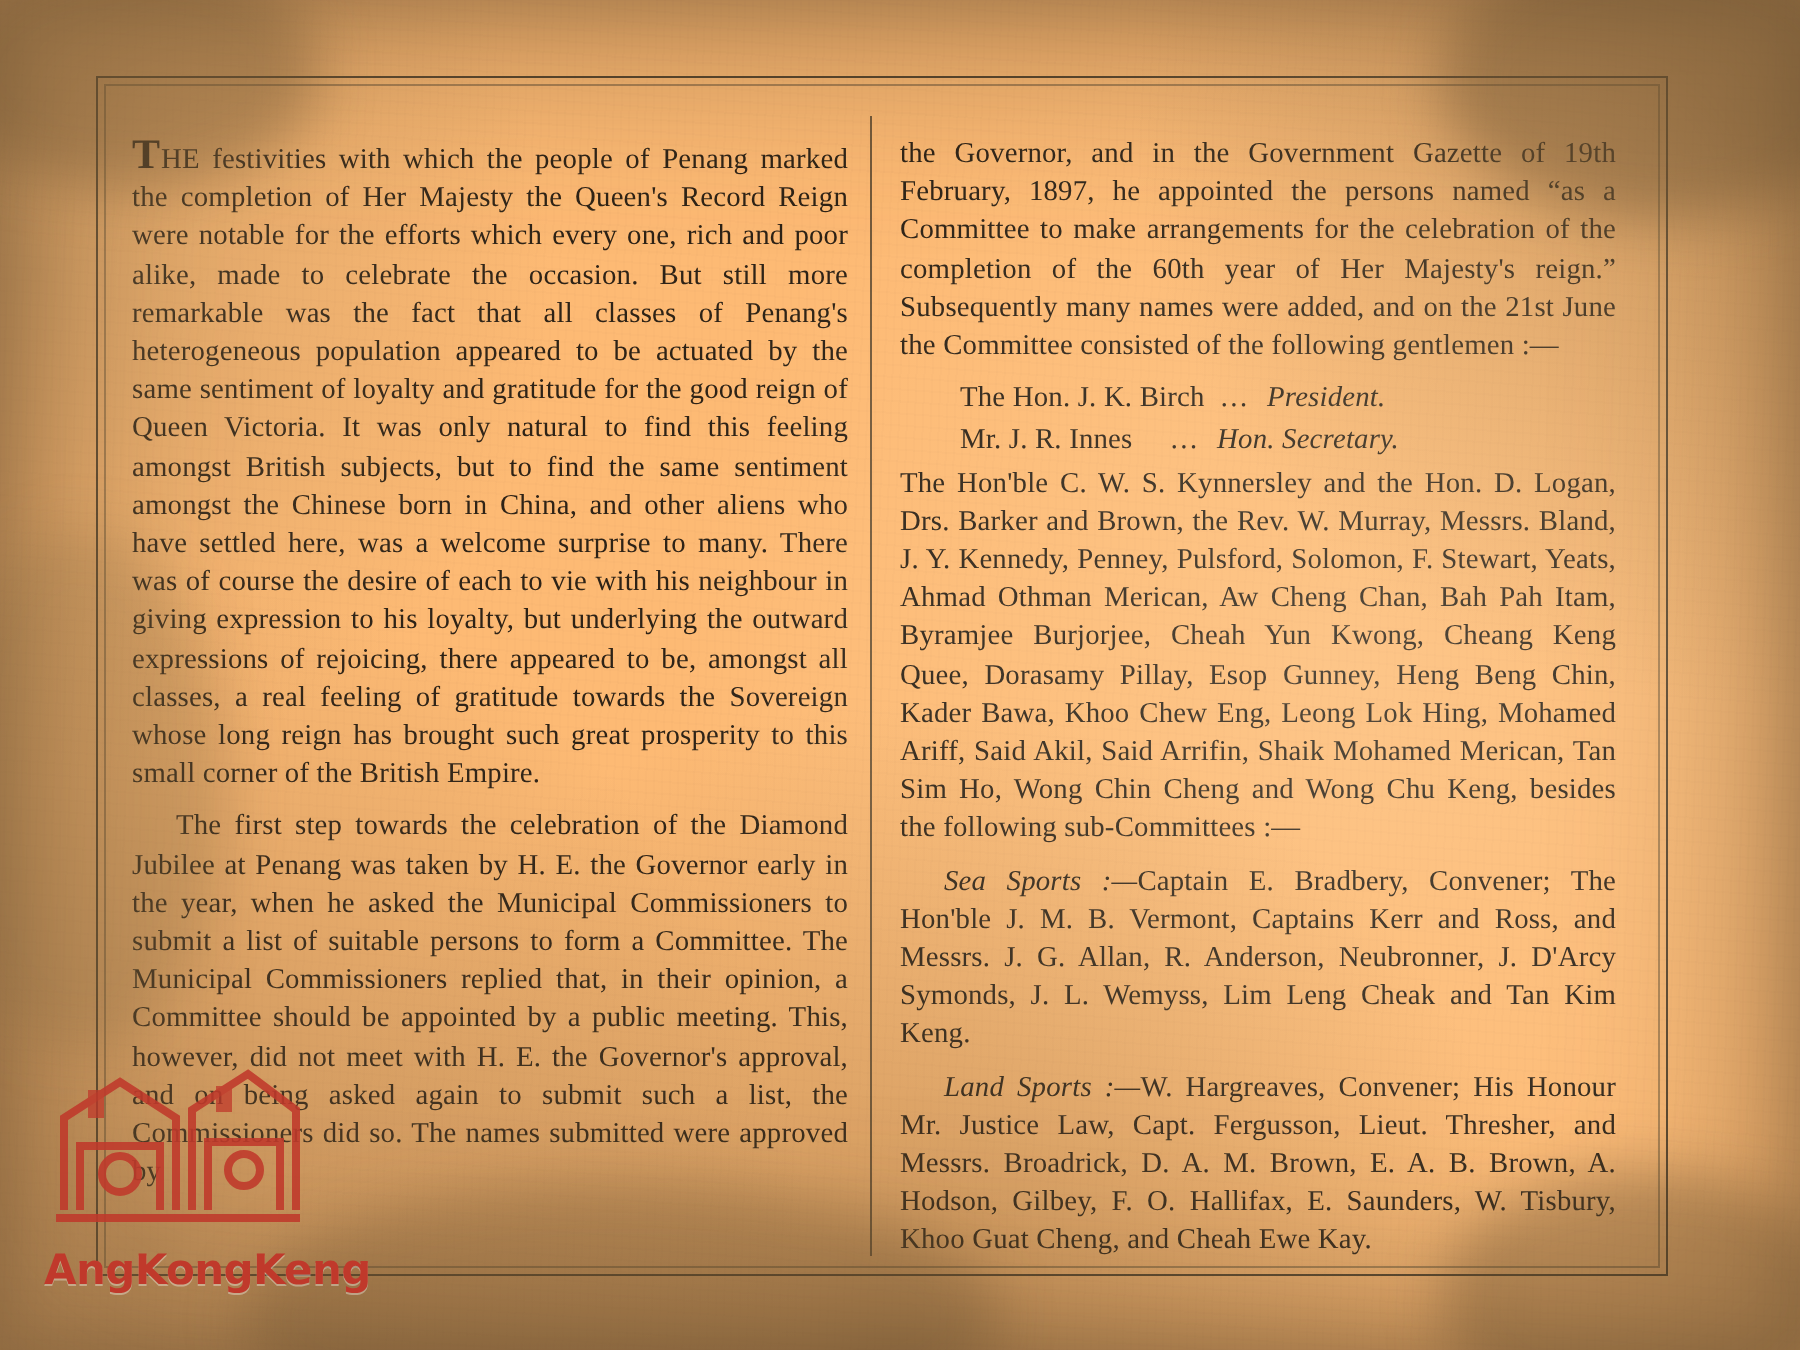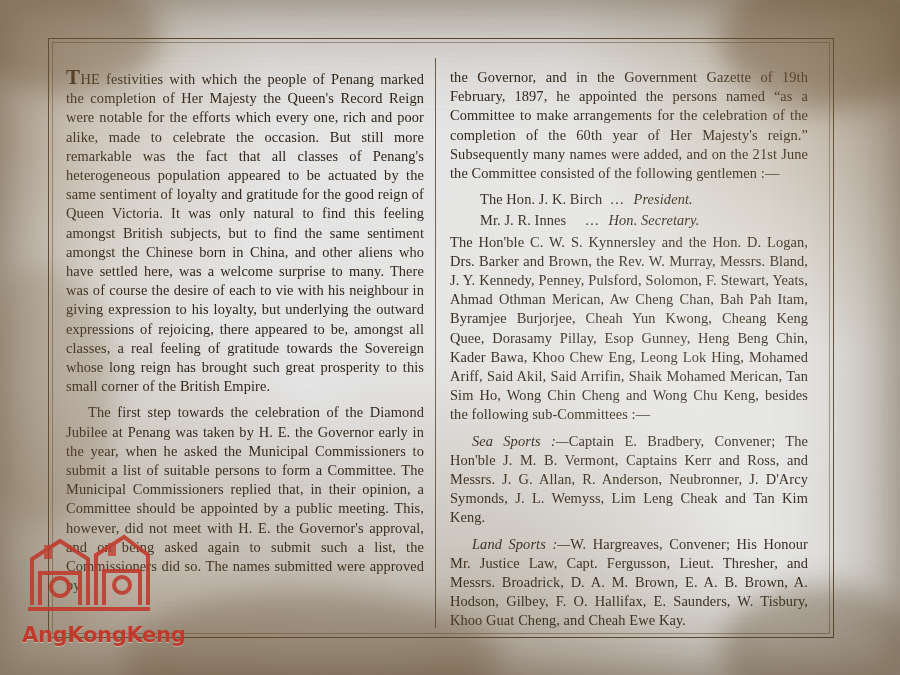--- a/index.html
+++ b/index.html
@@ -14,21 +14,21 @@
     font-family: "Liberation Serif", serif;
   }
 
   #page {
     position: relative;
     width: 900px;
     height: 675px;
     background:
       radial-gradient(ellipse at 28% 18%, #e8ddc4 0%, #ddd0b2 28%, #cfc0a0 55%, #b9a787 80%, #a89madd 100%),
       linear-gradient(135deg, #e3d8bd 0%, #cfc1a1 45%, #b5a285 100%);
-    background-color: #e5e5e5;
+    background-color: #fdba74;
     overflow: hidden;
   }
 
   
   #page::before {
     content: "";
     position: absolute;
     inset: 0;
     background:
       radial-gradient(circle at 8% 92%, rgba(120,92,58,0.45) 0%, rgba(120,92,58,0) 32%),

